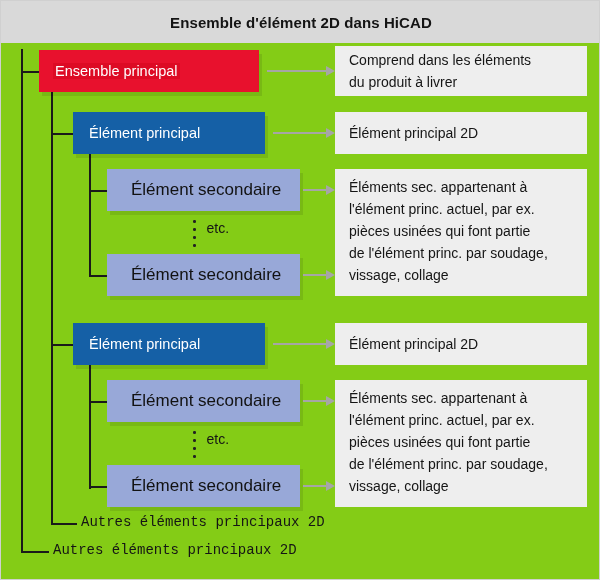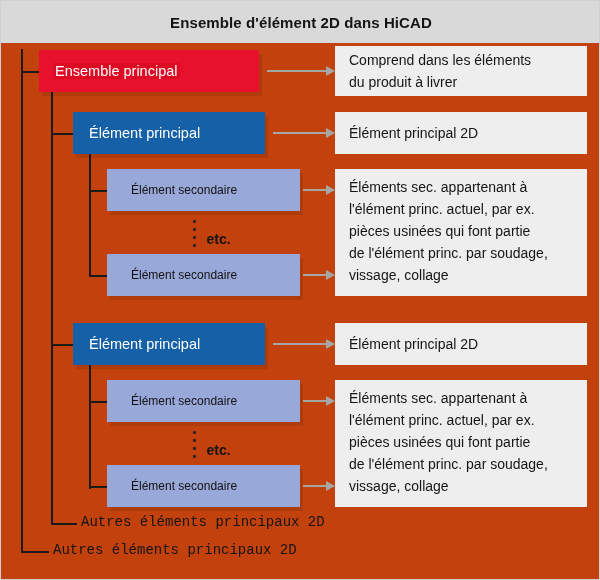--- a/index.html
+++ b/index.html
@@ -36,21 +36,21 @@
     font-weight: bold;
     color: #141414;
     letter-spacing: 0.1px;
   }
   
   #canvas {
     position: absolute;
     left: 0; top: 42px;
     width: 600px;
     height: 537px;
-    background: #c2410c;
+    background: #84cc16;
   }
   
   .vline {
     position: absolute;
     width: 2px;
     background: #1a1a1a;
   }
   .hline {
     position: absolute;
     height: 2px;
@@ -84,21 +84,21 @@
   .node.blue .node-label {
     color: #ffffff;
     font-size: 14.5px;
     margin-left: 14px;
   }
   .node.lilac {
     background: #98a8d8;
   }
   .node.lilac .node-label {
     color: #121212;
-    font-size: 12px;
+    font-size: 17px;
     margin-left: 22px;
   }
   
   .panel {
     position: absolute;
     background: #eeeeee;
     box-sizing: border-box;
     display: flex;
     align-items: center;
     padding-left: 14px;
@@ -128,22 +128,21 @@
     top: 0;
     width: 0; height: 0;
     border-top: 5px solid transparent;
     border-bottom: 5px solid transparent;
     border-left: 9px solid #a6a6a6;
   }
   
   .etc-group {
     position: absolute;
     display: flex;
-    align-items: flex-end;
-    font-weight: bold;
+    align-items: flex-start;
   }
   .etc-dots {
     display: flex;
     flex-direction: column;
     align-items: center;
     justify-content: space-between;
     height: 27px;
     margin-right: 11px;
   }
   .etc-dots i {

